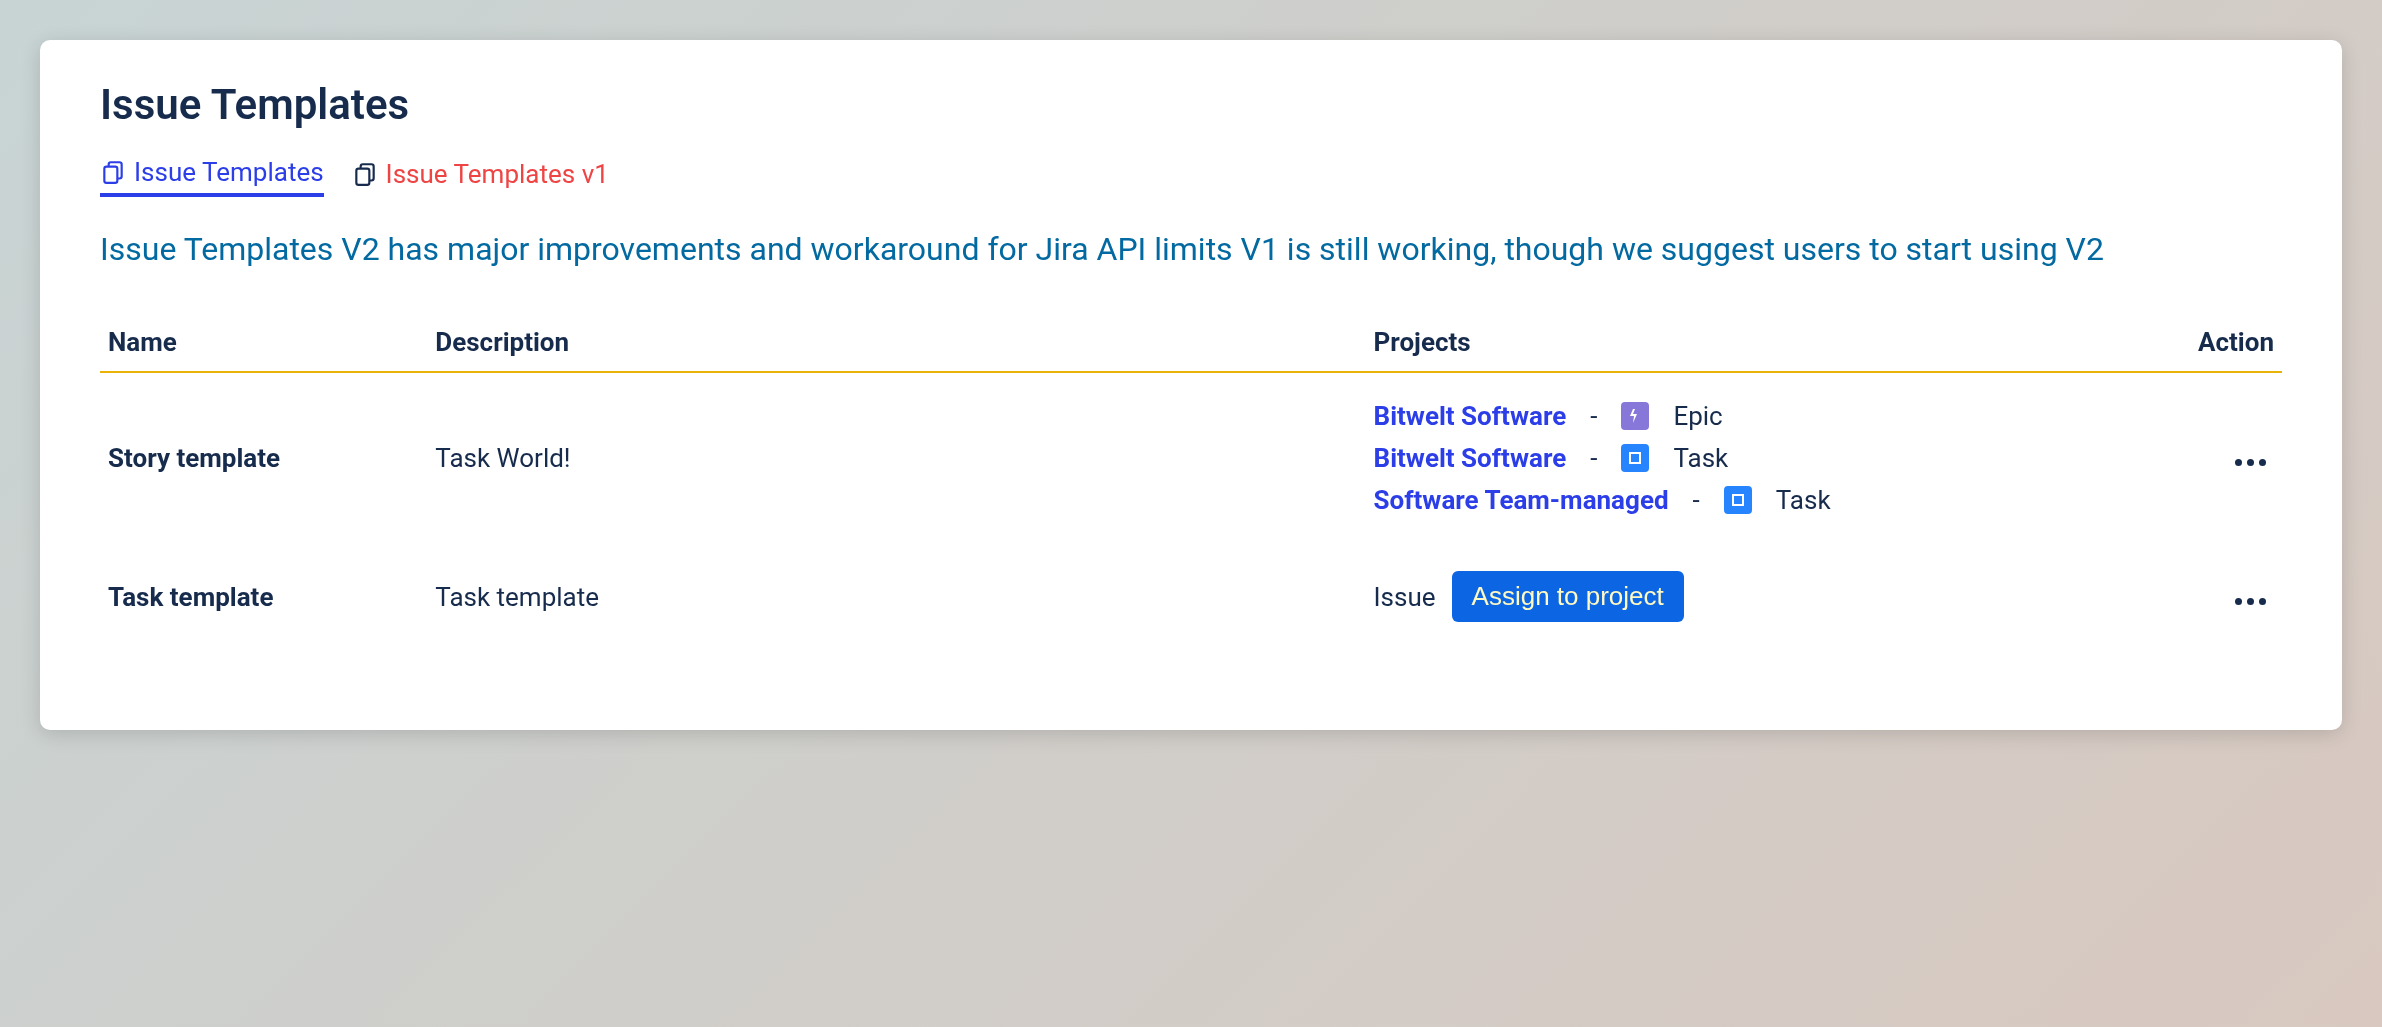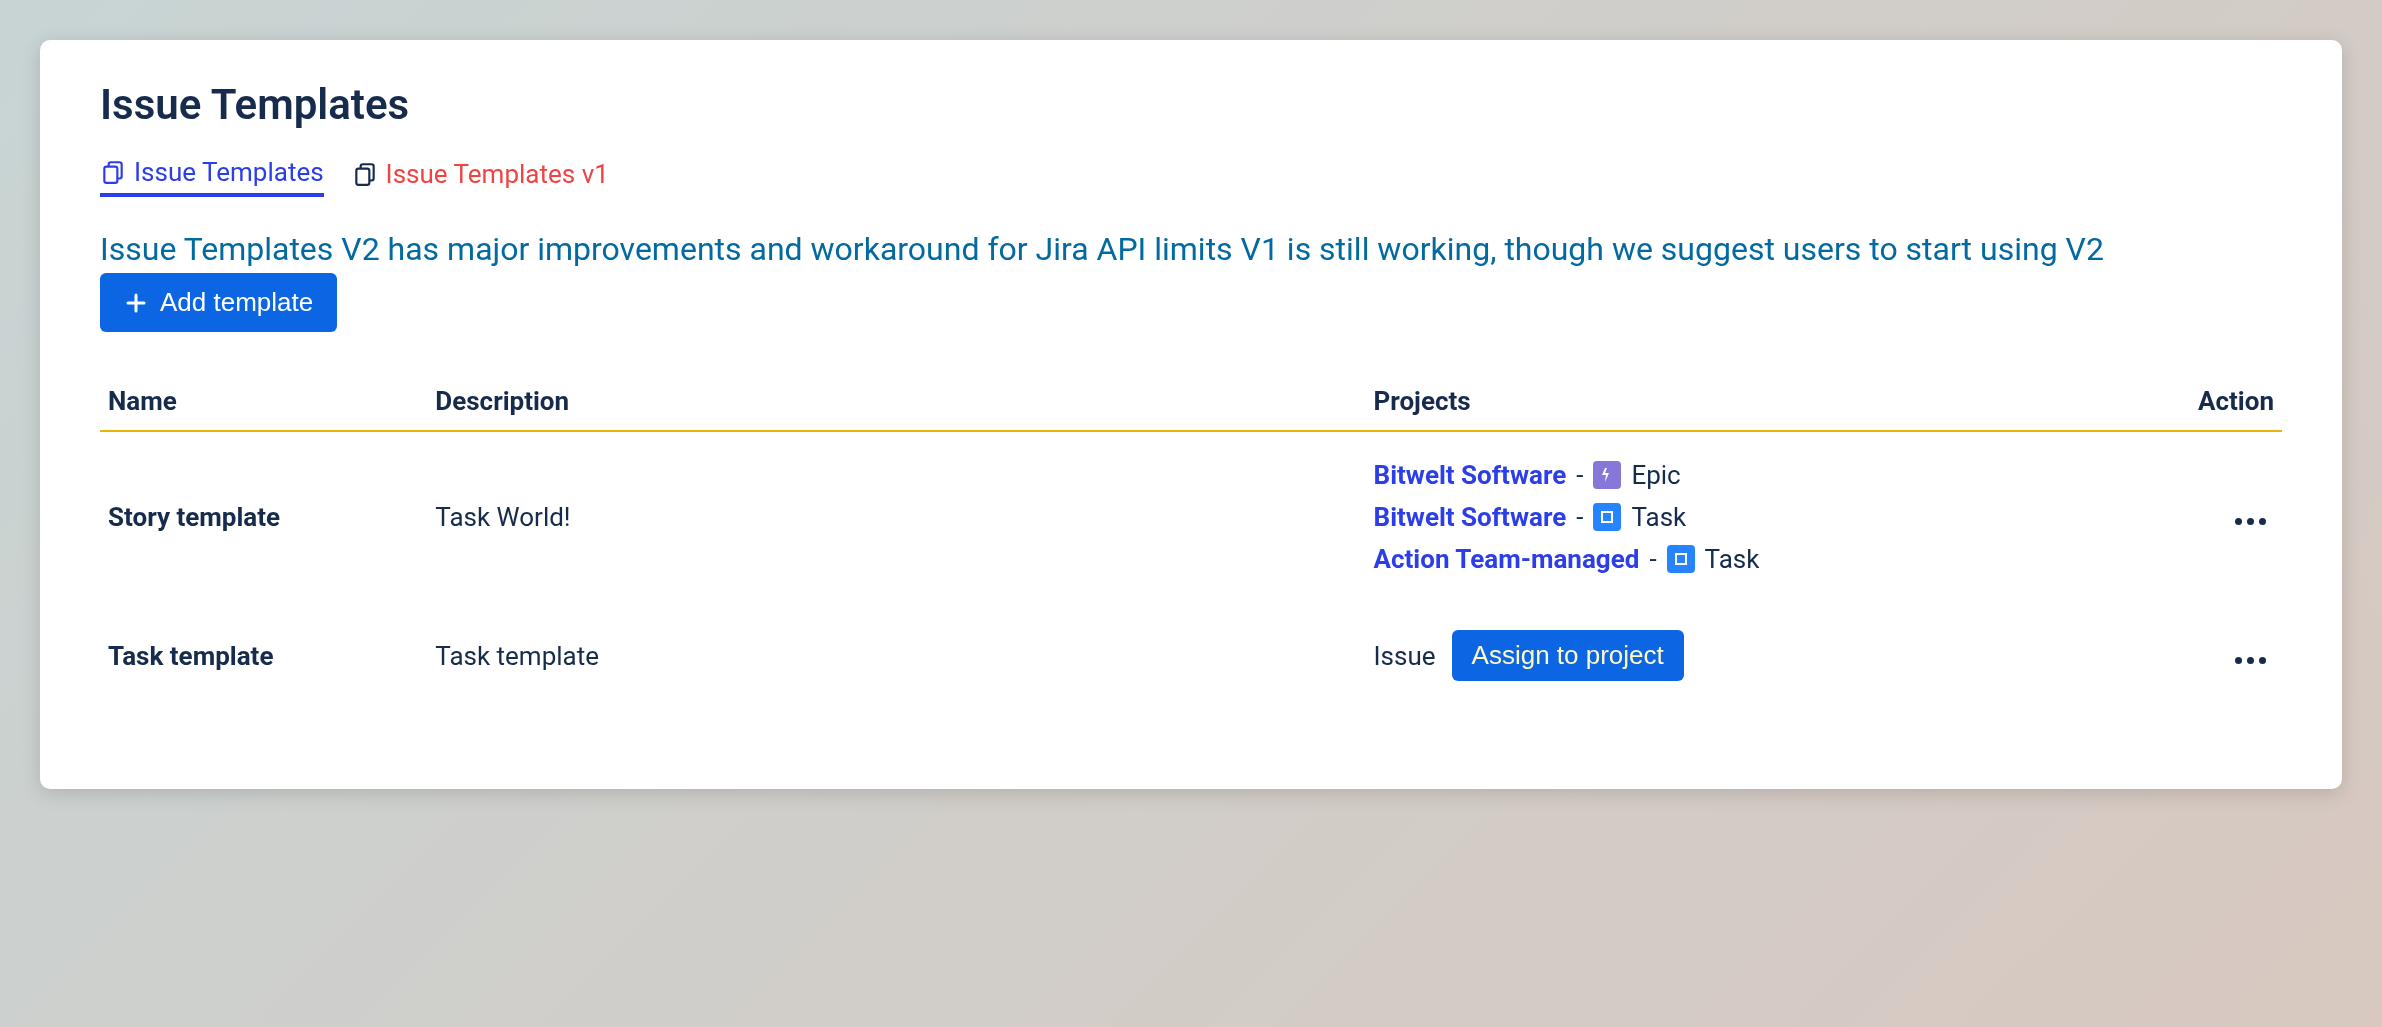--- a/index.html
+++ b/index.html
@@ -100,21 +100,21 @@
     text-align: right;
   }
   .project-list {
     display: flex;
     flex-direction: column;
     gap: 12px;
   }
   .project-item {
     display: flex;
     align-items: center;
-    gap: 10px;
+    gap: 24px;
     font-size: 26px;
   }
   .project-link {
     color: #2C3EE8;
     font-weight: 700;
     cursor: pointer;
   }
   .dash {
     color: #172B4D;
   }
@@ -199,27 +199,20 @@
       <svg viewBox="0 0 24 24" fill="none" stroke="#172B4D" stroke-width="2">
         <rect x="8" y="3" width="12" height="15" rx="2"></rect>
         <rect x="4" y="7" width="12" height="15" rx="2" fill="#fff"></rect>
       </svg>
       <span>Issue Templates v1</span>
     </div>
   </div>
 
   <p class="description-text">Issue Templates V2 has major improvements and workaround for Jira API limits V1 is still working, though we suggest users to start using V2</p>
 
-  <button class="btn-primary">
-    <svg viewBox="0 0 24 24" fill="none" stroke="#fff" stroke-width="3" stroke-linecap="round">
-      <line x1="12" y1="4" x2="12" y2="20"></line>
-      <line x1="4" y1="12" x2="20" y2="12"></line>
-    </svg>
-    <span>Add template</span>
-  </button>
 
   <table class="table">
     <thead>
       <tr>
         <th style="width:15%">Name</th>
         <th style="width:43%">Description</th>
         <th style="width:32%">Projects</th>
         <th class="action-col" style="width:10%">Action</th>
       </tr>
     </thead>
@@ -244,21 +237,21 @@
               <span class="project-link">Bitwelt Software</span>
               <span class="dash">-</span>
               <span class="issue-type-icon task">
                 <svg viewBox="0 0 16 16">
                     <rect x="3" y="3" width="10" height="10" fill="none" stroke="#fff" stroke-width="2"></rect>
                   </svg>
               </span>
               <span class="issue-type-label">Task</span>
             </div>
             <div class="project-item">
-              <span class="project-link">Action Team-managed</span>
+              <span class="project-link">Software Team-managed</span>
               <span class="dash">-</span>
               <span class="issue-type-icon task">
                 <svg viewBox="0 0 16 16">
                     <rect x="3" y="3" width="10" height="10" fill="none" stroke="#fff" stroke-width="2"></rect>
                   </svg>
               </span>
               <span class="issue-type-label">Task</span>
             </div>
           </div>
         </td>

